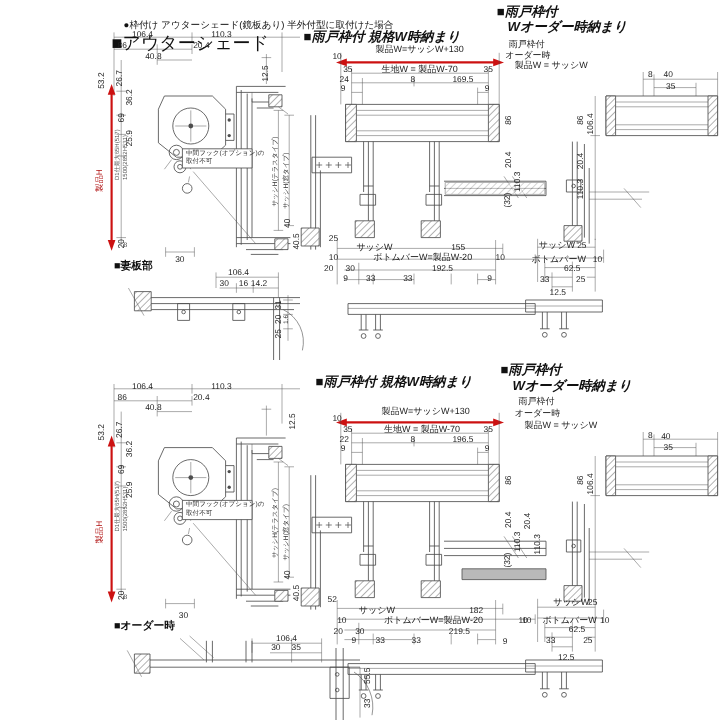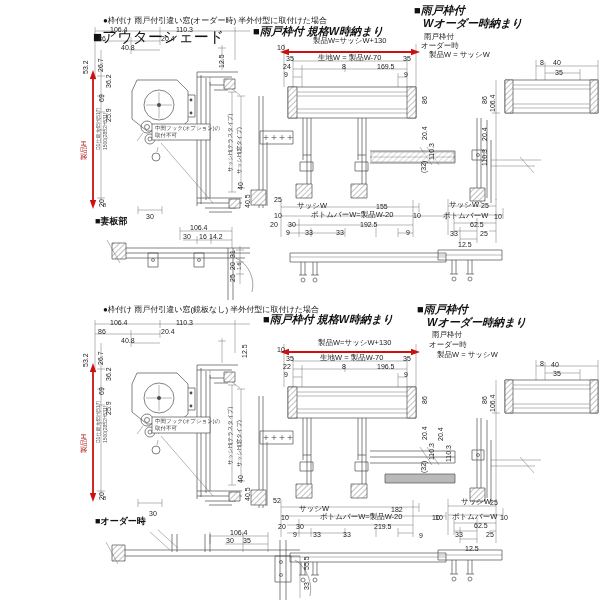--- a/index.html
+++ b/index.html
@@ -147,22 +147,21 @@
     <rect x="275" y="556" width="16" height="26"></rect>
     <circle cx="281" cy="562" r="1.5"></circle>
         <circle cx="281" cy="575" r="1.5"></circle>
     <path d="M280 540 V600 M286 540 V600"></path>
     <path stroke-width="0.5" d="M295 560 A 35 35 0 0 1 310 596"></path>
     <path stroke-width="0.4" d="M300 556 V598"></path>
   </g>
 </svg>
 
 <span class="t h1" style="left:93px;top:1px">■アウターシェード</span>
-<span class="t s8" style="left:103px;top:17px">●枠付け 雨戸付引違い窓(オーダー時) 半外付型に取付けた場合</span>
-<span class="t s8" style="left:103px;top:306px">●枠付け 雨戸付引違い窓(鏡板なし) 半外付型に取付けた場合</span>
+<span class="t s8" style="left:103px;top:17px">●枠付け アウターシェード(鏡板あり) 半外付型に取付けた場合</span>
 
 <span class="t tt" style="left:253px;top:26px">■雨戸枠付 規格W時納まり</span>
 <span class="t tt" style="left:263px;top:314px">■雨戸枠付 規格W時納まり</span>
 <span class="t tt" style="left:414px;top:5px">■雨戸枠付</span>
 <span class="t tt" style="left:423px;top:18px">Wオーダー時納まり</span>
 <span class="t f" style="left:424px;top:33px">雨戸枠付</span>
 <span class="t f" style="left:421px;top:42px">オーダー時</span>
 <span class="t f" style="left:429px;top:51px">製品W = サッシW</span>
 <span class="t tt" style="left:417px;top:304px">■雨戸枠付</span>
 <span class="t tt" style="left:427px;top:317px">Wオーダー時納まり</span>

